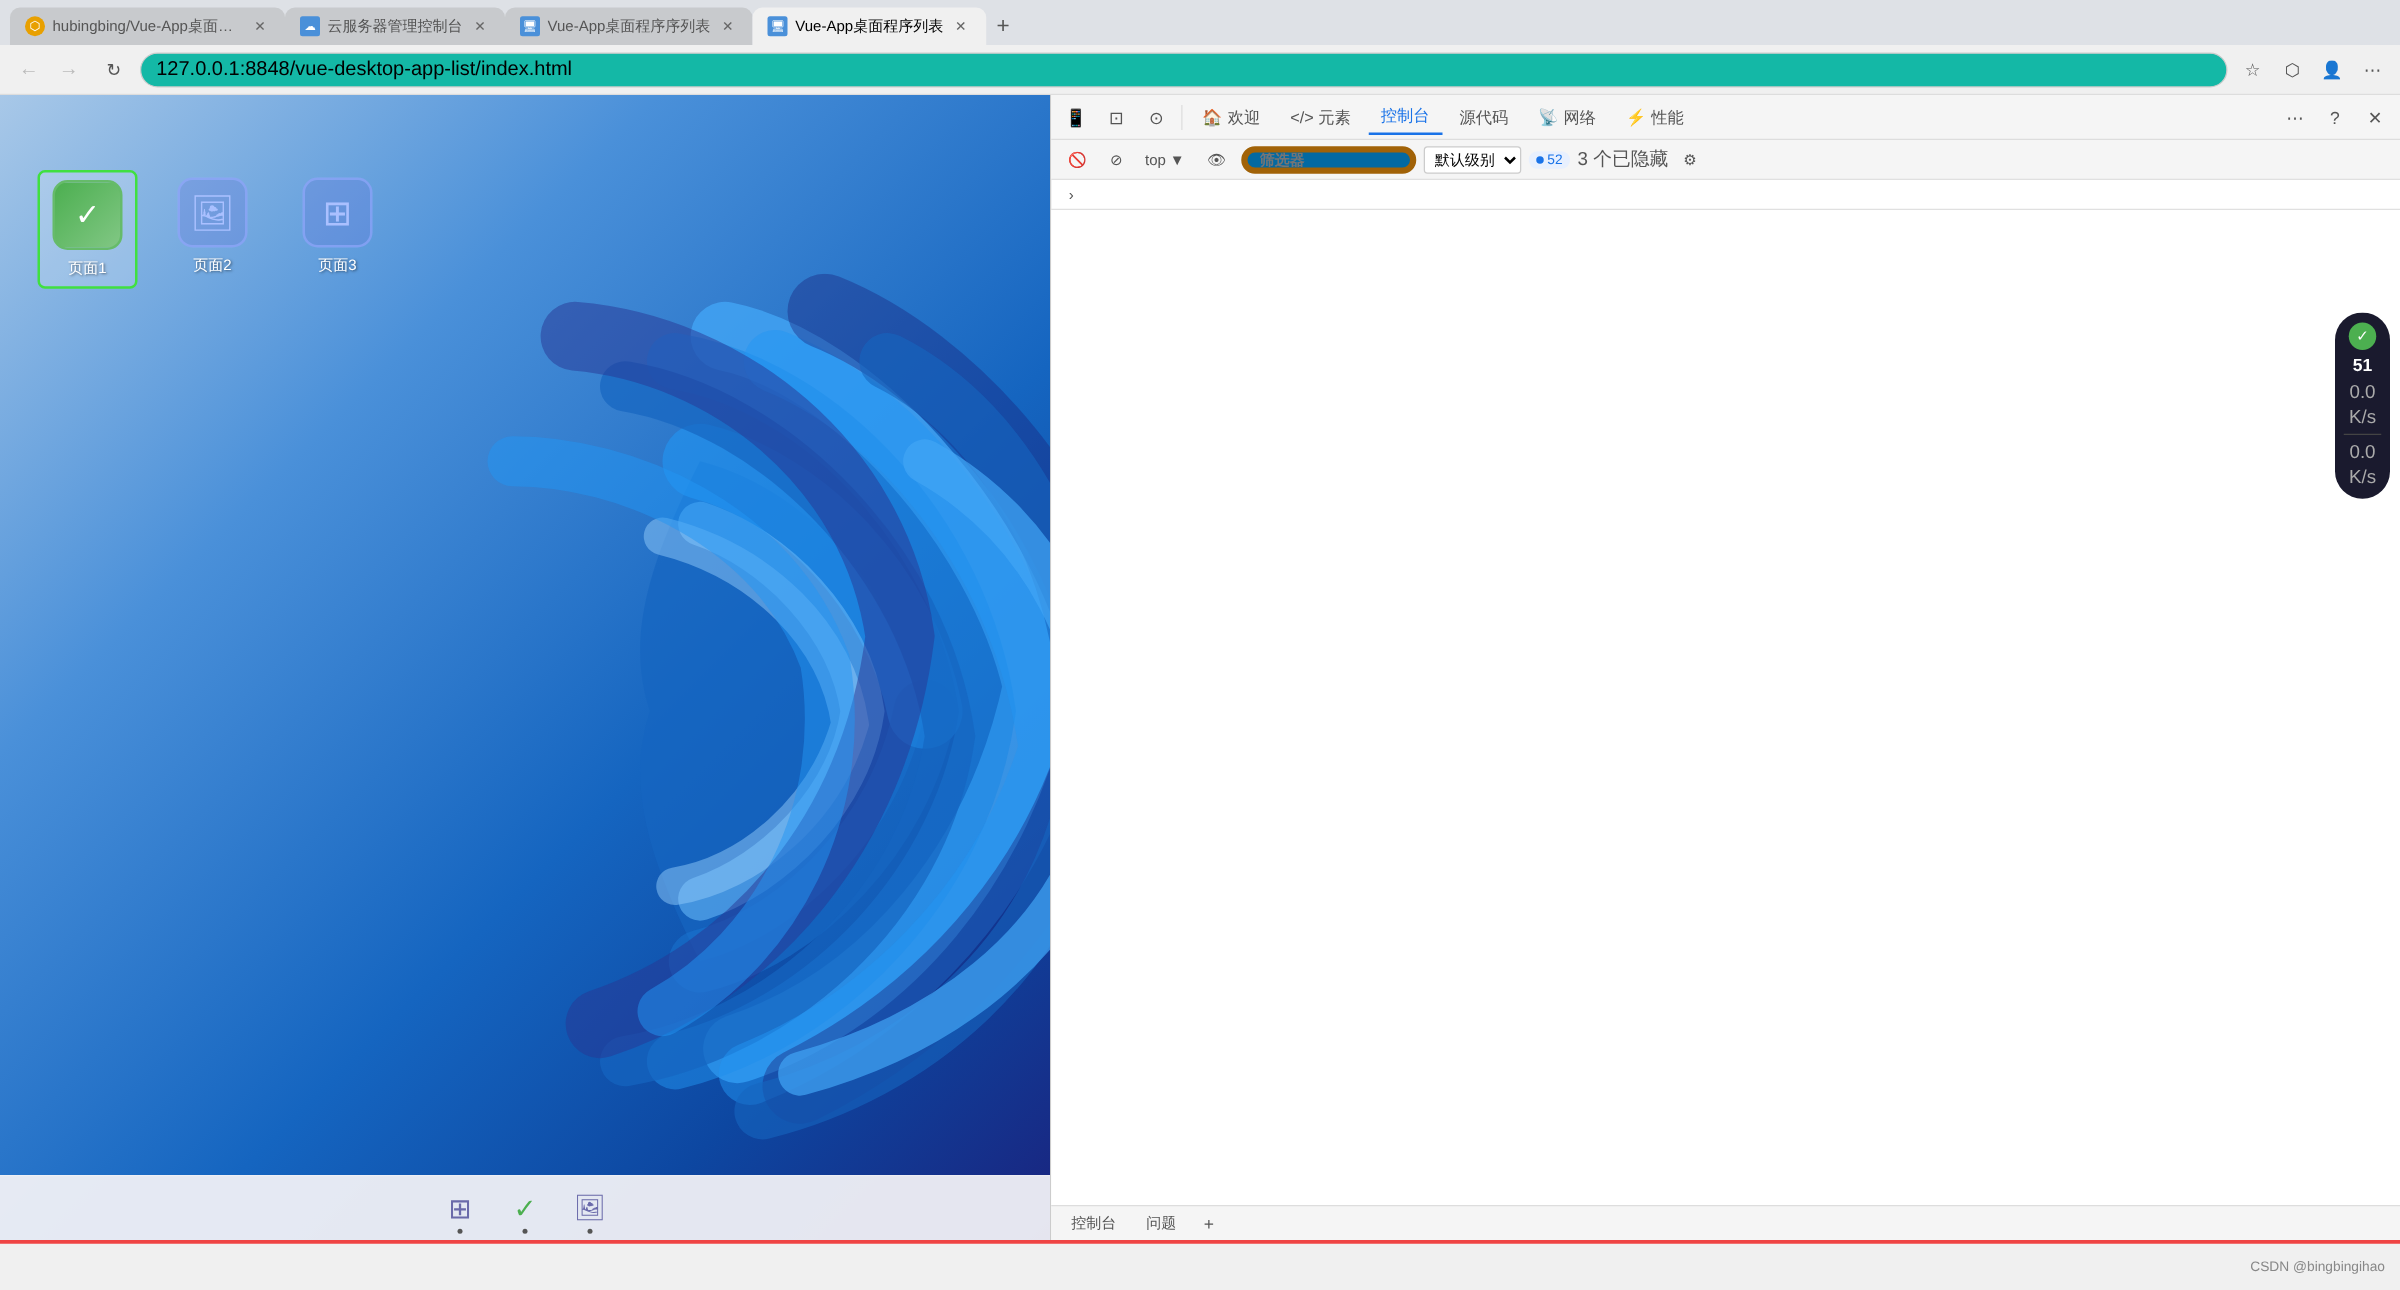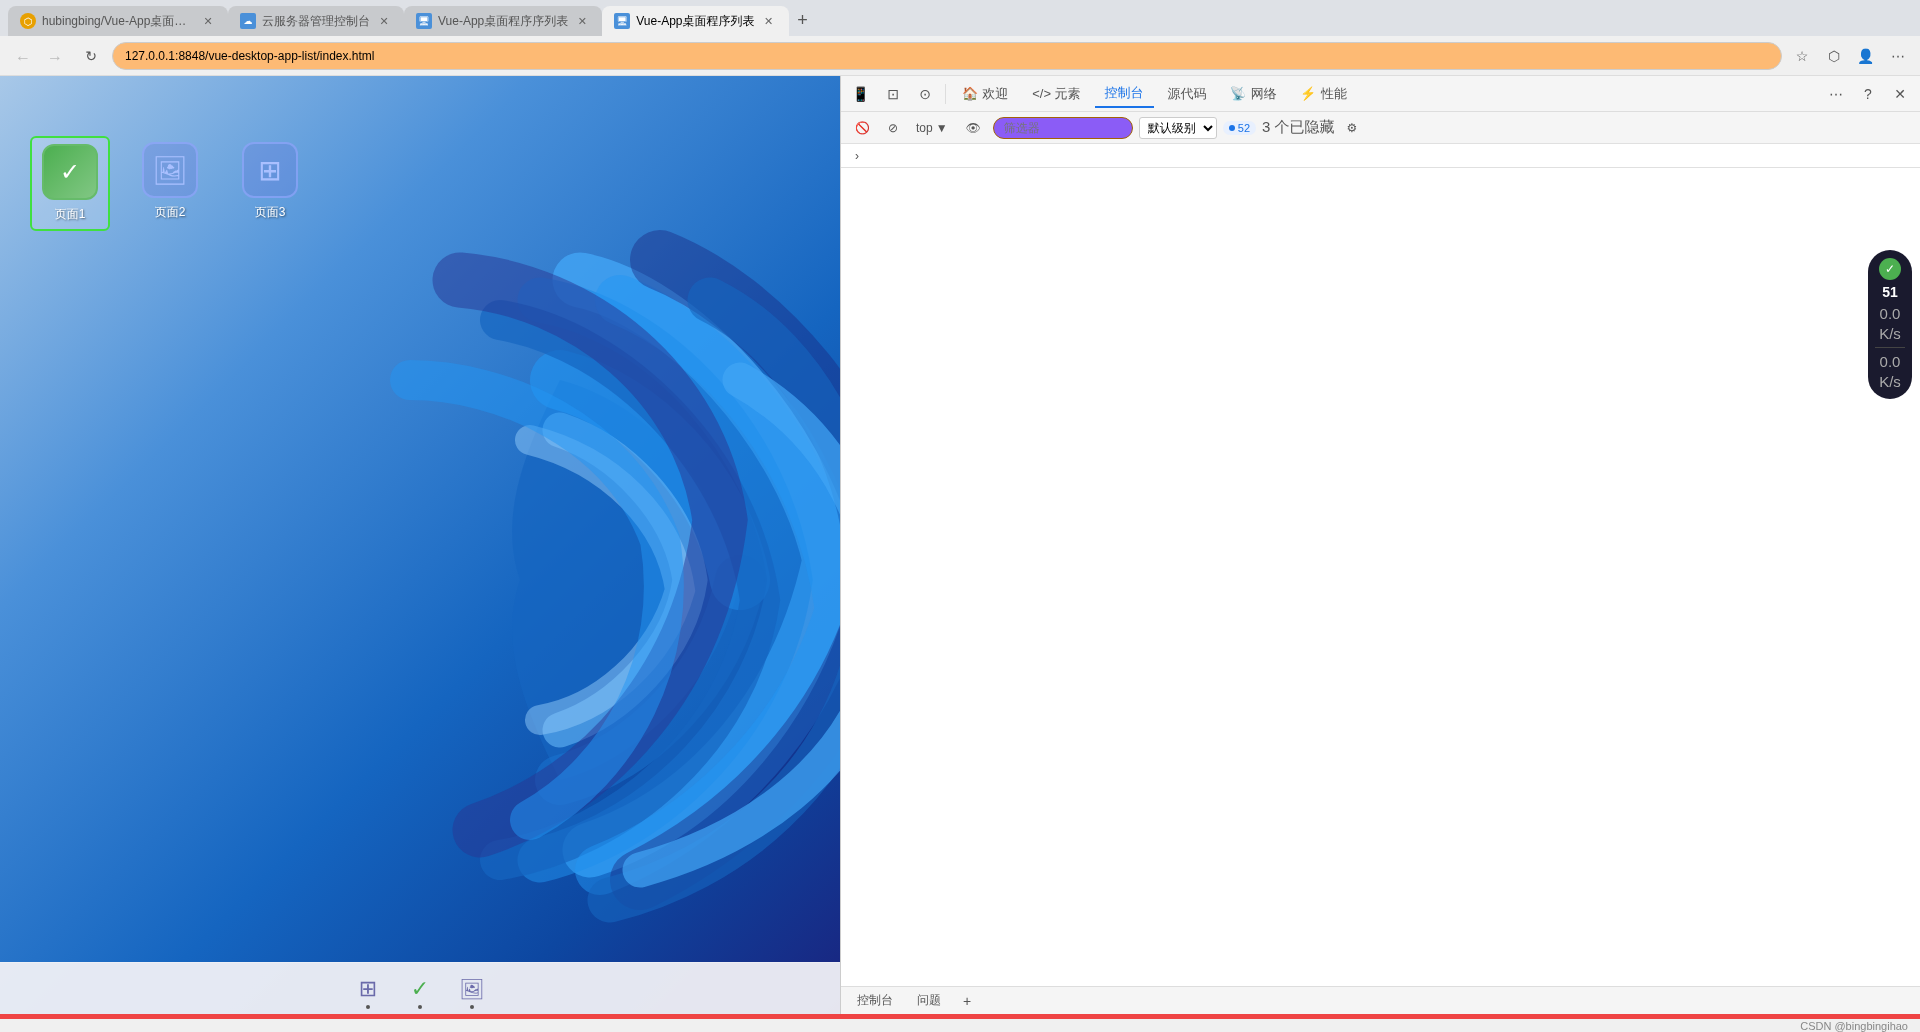--- a/index.html
+++ b/index.html
@@ -15,21 +15,21 @@
     .tab-favicon { width: 16px; height: 16px; border-radius: 2px; flex-shrink: 0; }
     .tab-title { flex: 1; overflow: hidden; text-overflow: ellipsis; white-space: nowrap; font-size: 12px; }
     .tab-close { width: 16px; height: 16px; border-radius: 50%; display: flex; align-items: center; justify-content: center; font-size: 11px; color: #666; flex-shrink: 0; }
     .new-tab-btn { width: 28px; height: 28px; display: flex; align-items: center; justify-content: center; font-size: 18px; color: #555; cursor: pointer; margin-bottom: 2px; }
 
     .nav-bar { height: 40px; background: #f0f0f0; display: flex; align-items: center; gap: 6px; padding: 0 8px; border-bottom: 1px solid #ddd; }
     .nav-arrows { display: flex; gap: 2px; }
     .nav-arrow { width: 30px; height: 30px; border: none; background: transparent; border-radius: 50%; cursor: pointer; display: flex; align-items: center; justify-content: center; font-size: 16px; color: #555; }
     .nav-arrow.disabled { color: #bbb; cursor: default; }
     .refresh-btn { width: 30px; height: 30px; border: none; background: transparent; border-radius: 50%; cursor: pointer; display: flex; align-items: center; justify-content: center; font-size: 14px; color: #555; }
-    .address-bar { flex: 1; height: 28px; border: 1px solid #ccc; border-radius: 14px; background: #fdba74; padding: 0 12px; font-size: 12px; display: flex; align-items: center; }
+    .address-bar { flex: 1; height: 28px; border: 1px solid #ccc; border-radius: 14px; background: #14b8a6; padding: 0 12px; font-size: 16px; display: flex; align-items: center; }
     .nav-icons-right { display: flex; gap: 4px; }
     .nav-icon-btn { width: 28px; height: 28px; border: none; background: transparent; border-radius: 50%; cursor: pointer; display: flex; align-items: center; justify-content: center; font-size: 14px; color: #555; }
 
     
     .content-area { flex: 1; display: flex; overflow: hidden; }
 
     
     .desktop-area { width: 840px; height: 100%; position: relative; flex-shrink: 0; }
     .desktop-bg { width: 100%; height: 100%; background: linear-gradient(135deg, #a8c8e8 0%, #4a90d9 30%, #1565c0 60%, #0d47a1 80%, #1a237e 100%); position: relative; overflow: hidden; }
 
@@ -53,40 +53,40 @@
     .devtools-panel { flex: 1; background: white; display: flex; flex-direction: column; border-left: 1px solid #ccc; }
     .devtools-toolbar { height: 36px; background: #f5f5f5; border-bottom: 1px solid #ddd; display: flex; align-items: center; padding: 0 6px; gap: 4px; }
     .devtools-tab-btn { height: 28px; padding: 0 10px; border: none; background: transparent; cursor: pointer; font-size: 13px; color: #555; border-radius: 4px; display: flex; align-items: center; gap: 4px; }
     .devtools-tab-btn.active { color: #1a73e8; border-bottom: 2px solid #1a73e8; border-radius: 0; }
     .devtools-tab-separator { width: 1px; height: 20px; background: #ddd; margin: 0 2px; }
     .devtools-spacer { flex: 1; }
     .devtools-icon-btn { width: 28px; height: 28px; border: none; background: transparent; cursor: pointer; border-radius: 4px; display: flex; align-items: center; justify-content: center; font-size: 14px; color: #555; }
 
     .devtools-secondary-toolbar { height: 32px; background: #f5f5f5; border-bottom: 1px solid #e0e0e0; display: flex; align-items: center; padding: 0 8px; gap: 6px; }
     .dt-small-btn { height: 22px; padding: 0 6px; border: none; background: transparent; cursor: pointer; font-size: 12px; color: #555; border-radius: 3px; display: flex; align-items: center; gap: 3px; }
-    .dt-filter-input { height: 22px; width: 140px; border: 1px solid #a16207; border-radius: 11px; padding: 0 10px; font-size: 12px; background: #8b5cf6; }
+    .dt-filter-input { height: 22px; width: 140px; border: 5px solid #a16207; border-radius: 11px; padding: 0 10px; font-size: 12px; background: #0369a1; font-weight: bold; }
     .dt-select { height: 22px; border: 1px solid #ccc; border-radius: 3px; padding: 0 4px; font-size: 12px; background: white; }
     .dt-badge { background: #e8f0fe; color: #1a73e8; border-radius: 10px; padding: 1px 6px; font-size: 11px; display: flex; align-items: center; gap: 3px; }
     .dt-badge-dot { width: 6px; height: 6px; border-radius: 50%; background: #1a73e8; }
 
     .devtools-content { flex: 1; background: white; padding: 4px; }
     .devtools-chevron { width: 20px; height: 20px; display: flex; align-items: center; justify-content: center; color: #555; font-size: 12px; cursor: pointer; }
 
     .devtools-bottom-bar { height: 28px; background: #f5f5f5; border-top: 1px solid #ddd; display: flex; align-items: center; padding: 0 8px; gap: 8px; }
     .db-tab { padding: 0 8px; height: 24px; display: flex; align-items: center; font-size: 12px; cursor: pointer; color: #555; }
     .db-add-btn { width: 20px; height: 20px; display: flex; align-items: center; justify-content: center; cursor: pointer; font-size: 14px; color: #555; }
 
     
     .speed-widget { position: fixed; right: 8px; top: 250px; width: 44px; background: #1a1a2e; border-radius: 22px; padding: 8px 4px; display: flex; flex-direction: column; align-items: center; gap: 4px; z-index: 100; }
     .sw-shield { width: 22px; height: 22px; background: #4caf50; border-radius: 50%; display: flex; align-items: center; justify-content: center; font-size: 12px; color: white; }
     .sw-speed { color: white; font-size: 14px; font-weight: bold; text-align: center; }
     .sw-net { color: #aaa; font-size: 15px; text-align: center; line-height: 1.3; }
     .sw-divider { width: 30px; height: 1px; background: #444; }
 
-    .footer-bar { height: 18px; background: #f0f0f0; border-top: 5px solid #ef4444; display: flex; align-items: center; justify-content: flex-end; padding: 0 12px; font-size: 11px; color: #888; }
+    .footer-bar { height: 40px; background: #f0f0f0; border-top: 3px solid #ef4444; display: flex; align-items: center; justify-content: flex-end; padding: 0 12px; font-size: 11px; color: #888; }
   </style>
 </head>
 <body>
 
 <div class="browser">
 
   <div class="tabs-bar">
 
     <div class="tab inactive">
       <div class="tab-favicon" style="background:#e8a000; border-radius:50%; display:flex; align-items:center; justify-content:center; font-size:10px; color:white;">⬡</div>

